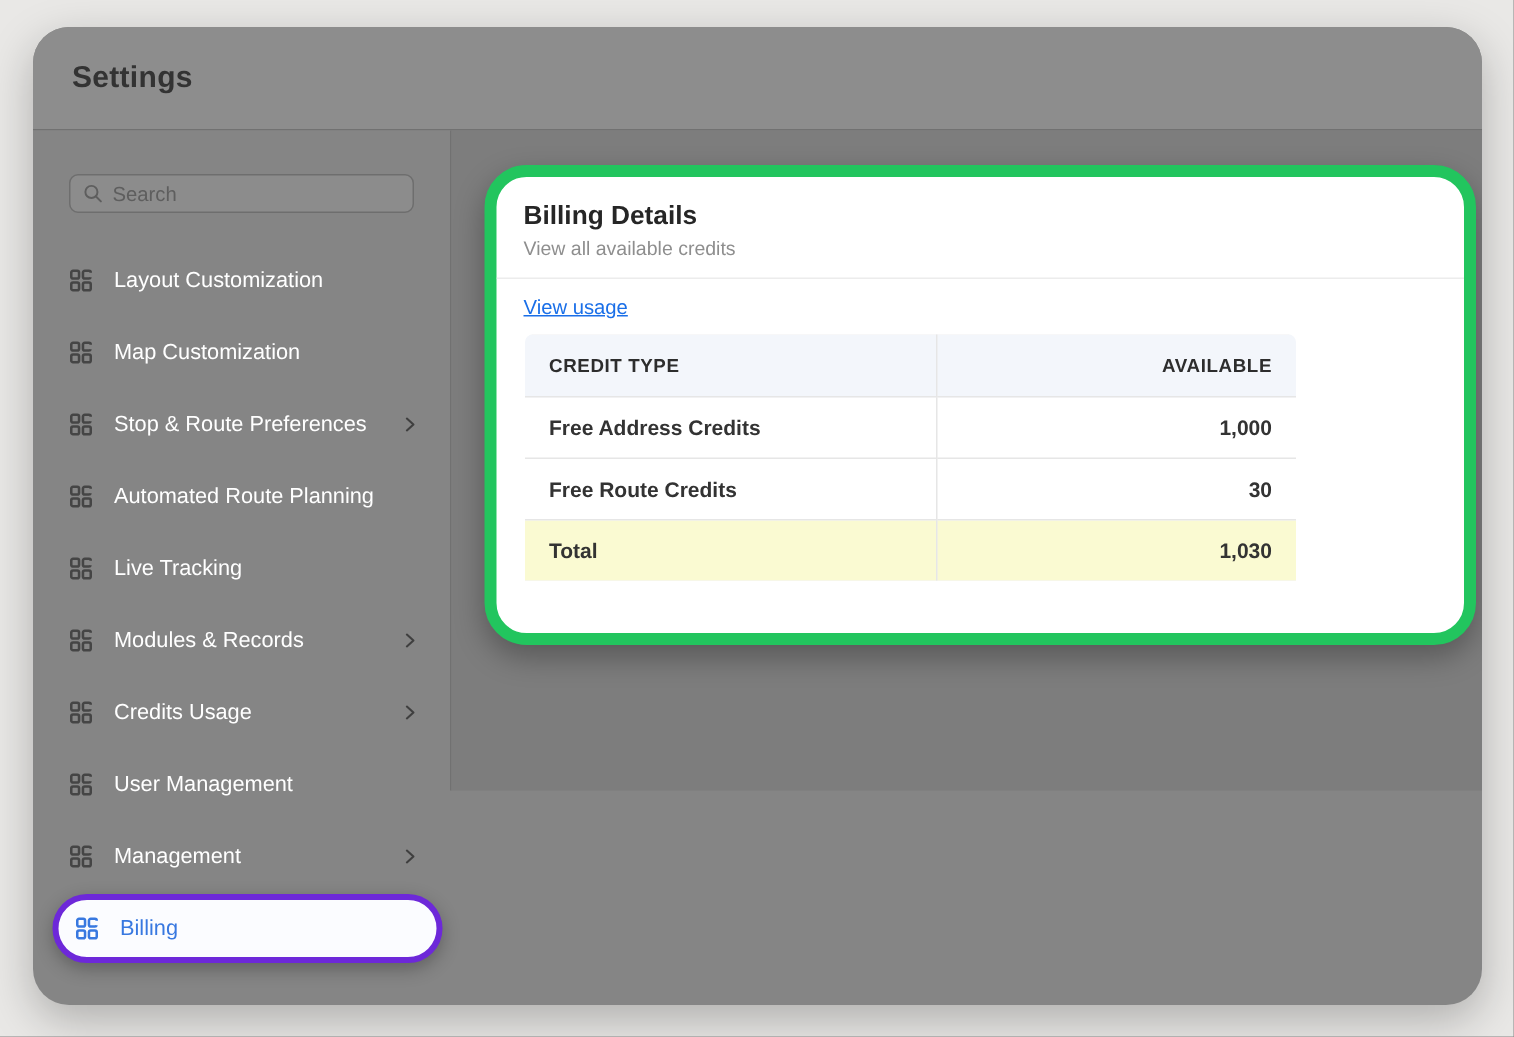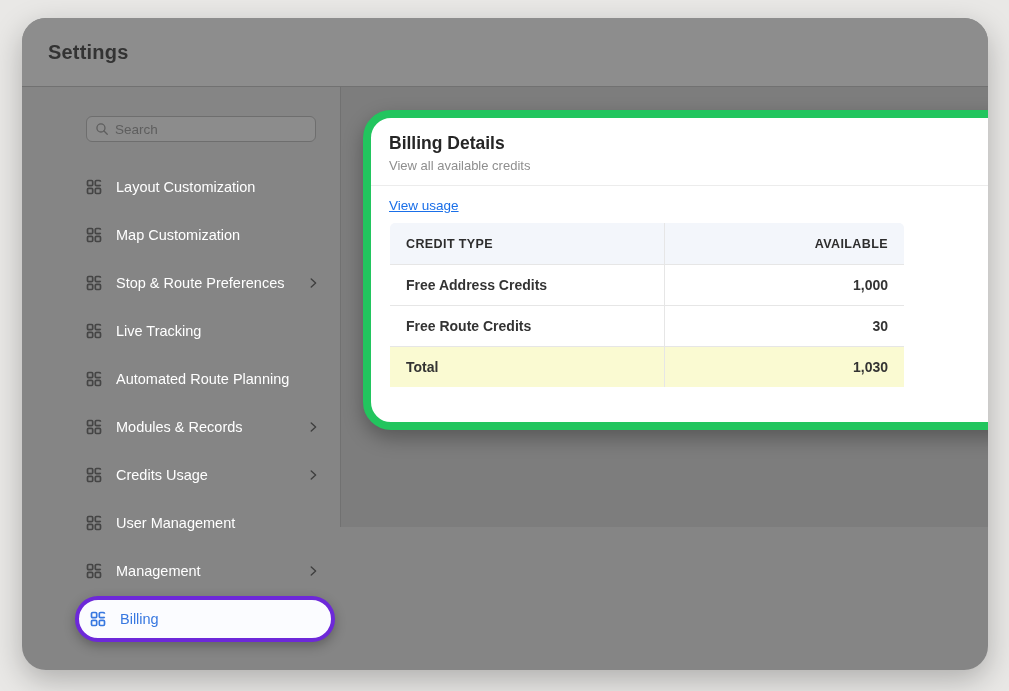--- a/index.html
+++ b/index.html
@@ -20,21 +20,21 @@
     overflow: hidden;
   }
   .modal-header {
     height: 69px;
     background: #8d8d8d;
     border-bottom: 1px solid #717171;
     display: flex; align-items: center;
     padding-left: 26px;
   }
   .modal-title { font-size: 20px; font-weight: 700; color: #333333; letter-spacing: .2px; }
-  .modal-body { display: flex; height: 440px; margin-left: 40px; }
+  .modal-body { display: flex; height: 440px; }
 
   
   .sidebar {
     width: 279px; height: 100%;
     background: #858585;
     border-right: 1px solid #717171;
     flex: 0 0 279px;
   }
   .search-box {
     margin: 29px 24px 0 24px;
@@ -174,28 +174,28 @@
             <svg width="14" height="14" viewBox="0 0 16 16">
                 <polyline points="6,3.5 11,8 6,12.5" fill="none" stroke="#3f3f3f" stroke-width="1.6" stroke-linecap="round" stroke-linejoin="round"></polyline>
               </svg>
           </span>
         </div>
 
         <div class="nav-item">
           <svg class="grid-ic" width="16" height="16" viewBox="0 0 16 16" stroke="#454545">
               <use href="#grid-glyph"></use>
             </svg>
+          <span class="nav-label">Automated Route Planning</span>
+        </div>
+
+        <div class="nav-item">
+          <svg class="grid-ic" width="16" height="16" viewBox="0 0 16 16" stroke="#454545">
+              <use href="#grid-glyph"></use>
+            </svg>
           <span class="nav-label">Live Tracking</span>
-        </div>
-
-        <div class="nav-item">
-          <svg class="grid-ic" width="16" height="16" viewBox="0 0 16 16" stroke="#454545">
-              <use href="#grid-glyph"></use>
-            </svg>
-          <span class="nav-label">Automated Route Planning</span>
         </div>
 
         <div class="nav-item">
           <svg class="grid-ic" width="16" height="16" viewBox="0 0 16 16" stroke="#454545">
               <use href="#grid-glyph"></use>
             </svg>
           <span class="nav-label">Modules &amp; Records</span>
           <span class="chev">
             <svg width="14" height="14" viewBox="0 0 16 16">
                 <polyline points="6,3.5 11,8 6,12.5" fill="none" stroke="#3f3f3f" stroke-width="1.6" stroke-linecap="round" stroke-linejoin="round"></polyline>

